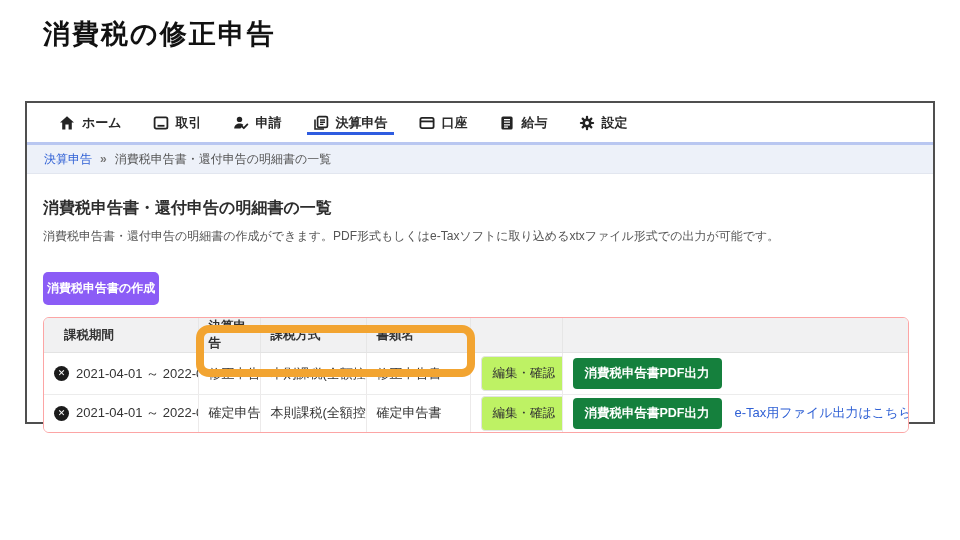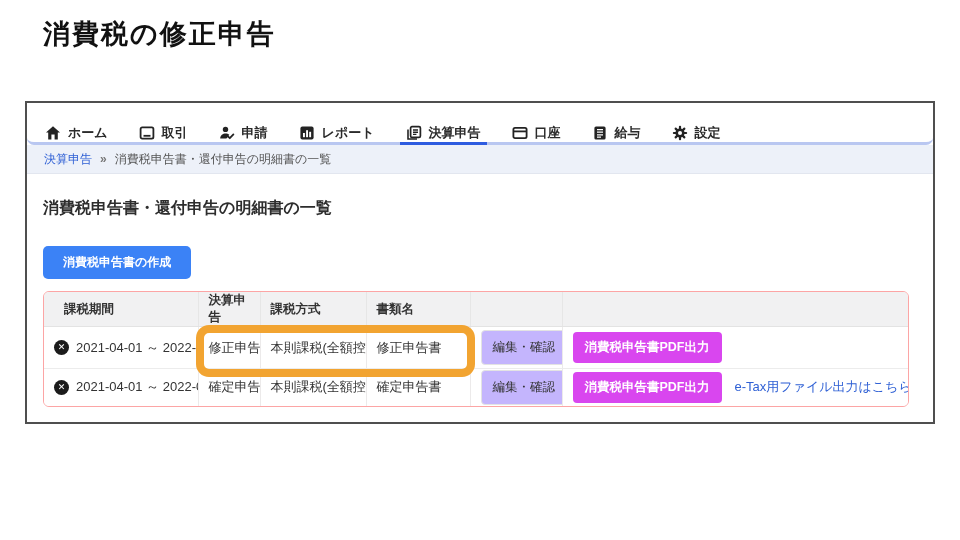--- a/index.html
+++ b/index.html
@@ -11,22 +11,22 @@
     font-size: 27px; font-weight: bold; color: #111; letter-spacing: 2px;
   }
 
   .app-panel {
     position: absolute; left: 25px; top: 101px; width: 910px; height: 323px;
     background: #fff; border: 2px solid #4f4f4f;
   }
 
   
   .navbar {
-    height: 42px; display: flex; align-items: flex-end;
-    padding: 0 18px; border-bottom: 3px solid #b9c7f1; background: #fff; border-radius: 7px;
+    height: 42px; display: flex; align-items: center;
+    padding: 0 32px; border-bottom: 3px solid #b9c7f1; background: #fff;
   }
   .nav-item {
     display: flex; align-items: center; gap: 7px;
     margin-right: 31px; position: relative; cursor: pointer;
     font-size: 13px; font-weight: bold; color: #2b2b2b; white-space: nowrap;
   }
   .nav-item svg { display: block; }
   .nav-item.active::after {
     content: ""; position: absolute; left: -6px; right: -6px; bottom: -3px;
     height: 3px; background: #2e5ce0;
@@ -39,22 +39,22 @@
   }
   .breadcrumb a { color: #3061d5; text-decoration: none; cursor: pointer; }
   .breadcrumb .sep { margin: 0 8px; color: #777; font-weight: bold; }
 
   
   .content { padding: 12px 16px 0 16px; }
   .content h2 { font-size: 16px; font-weight: bold; color: #2d2d2d; margin-top: 12px; }
   .desc { font-size: 12px; color: #555; margin-top: 9px; }
   .btn-create {
     margin-top: 27px; display: inline-block;
-    background: #3b82f6; color: #fff; font-size: 12px; font-weight: bold;
-    border: none; border-radius: 5px; padding: 8px 20px; cursor: pointer;
+    background: #8b5cf6; color: #fff; font-size: 12px; font-weight: bold;
+    border: none; border-radius: 5px; padding: 8px 4px; cursor: pointer;
   }
 
   
   .table-wrap {
     margin-top: 12px; width: 866px; border: 1px solid #fca5a5; border-radius: 6px;
     overflow: hidden; background: #fff;
   }
   table { width: 100%; border-collapse: collapse; table-layout: fixed; }
   thead th {
     background: #f1f1f2; font-size: 12.5px; font-weight: bold; color: #333;
@@ -72,25 +72,25 @@
   tr.row-1 td { height: 42px; }
   tr.row-2 td { height: 37px; }
 
   .period-cell { display: flex; align-items: center; gap: 7px; }
   .remove-icon {
     width: 15px; height: 15px; border-radius: 50%; background: #1b1b1b;
     color: #fff; font-size: 9px; font-weight: bold; line-height: 15px;
     text-align: center; flex: 0 0 auto; cursor: pointer;
   }
   .btn-edit {
-    background: #c4b5fd; border: 1px solid #e3e3e3; border-radius: 4px;
+    background: #bef264; border: 1px solid #e3e3e3; border-radius: 4px;
     color: #333; font-size: 12.5px; padding: 8px 11px; cursor: pointer; white-space: nowrap;
   }
   .btn-pdf {
-    background: #d946ef; border: none; border-radius: 4px;
+    background: #15803d; border: none; border-radius: 4px;
     color: #fff; font-size: 12.5px; font-weight: bold; padding: 7px 12px;
     cursor: pointer; white-space: nowrap;
   }
   .etax-link { color: #3061d5; font-size: 13px; margin-left: 13px; text-decoration: none; cursor: pointer; }
 
   
   .highlight-box {
     position: absolute; left: 196px; top: 325px; width: 279px; height: 52px;
     border: 8px solid #f2a431; border-radius: 13px; pointer-events: none;
   }
@@ -122,31 +122,20 @@
     </div>
     <div class="nav-item">
       <span>
           <svg width="16" height="16" viewBox="0 0 16 16">
             <circle cx="6.5" cy="4.4" r="2.7" fill="#232323"></circle>
             <path d="M1.2 13.5 C1.2 9.9 4 8.4 6.5 8.4 C8 8.4 9.4 8.9 10.3 9.8 L8.6 12.3 L7.4 13.5 Z" fill="#232323"></path>
             <path d="M9.2 11.6 L10.8 13.2 L14.4 9.4" fill="none" stroke="#232323" stroke-width="1.8" stroke-linecap="round" stroke-linejoin="round"></path>
           </svg>
         </span>
       <span>申請</span>
-    </div>
-    <div class="nav-item">
-      <span>
-          <svg width="16" height="16" viewBox="0 0 16 16">
-            <rect x="1.4" y="1.4" width="13.2" height="13.2" rx="2" fill="#232323"></rect>
-            <rect x="4" y="8" width="1.9" height="4.2" fill="#fff"></rect>
-            <rect x="7.1" y="5.2" width="1.9" height="7" fill="#fff"></rect>
-            <rect x="10.2" y="6.8" width="1.9" height="5.4" fill="#fff"></rect>
-          </svg>
-        </span>
-      <span>レポート</span>
     </div>
     <div class="nav-item active">
       <span>
           <svg width="16" height="16" viewBox="0 0 16 16">
             <path d="M2 4.5 V14 H11" fill="none" stroke="#232323" stroke-width="1.6"></path>
             <rect x="4.6" y="1.6" width="9.8" height="10.8" rx="1.4" fill="none" stroke="#232323" stroke-width="1.7"></rect>
             <path d="M7 5 H12 M7 7.2 H12 M7 9.4 H10.4" stroke="#232323" stroke-width="1.4"></path>
           </svg>
         </span>
       <span>決算申告</span>
@@ -187,20 +176,21 @@
   </div>
 
   <div class="breadcrumb">
     <a>決算申告</a>
     <span class="sep">»</span>
     <span>消費税申告書・還付申告の明細書の一覧</span>
   </div>
 
   <div class="content">
     <h2>消費税申告書・還付申告の明細書の一覧</h2>
+    <div class="desc">消費税申告書・還付申告の明細書の作成ができます。PDF形式もしくはe-Taxソフトに取り込めるxtxファイル形式での出力が可能です。</div>
     <button class="btn-create">消費税申告書の作成</button>
 
     <div class="table-wrap">
       <table>
         <colgroup>
           <col style="width:154px">
             <col style="width:62px">
             <col style="width:106px">
           <col style="width:104px">
             <col style="width:92px">

